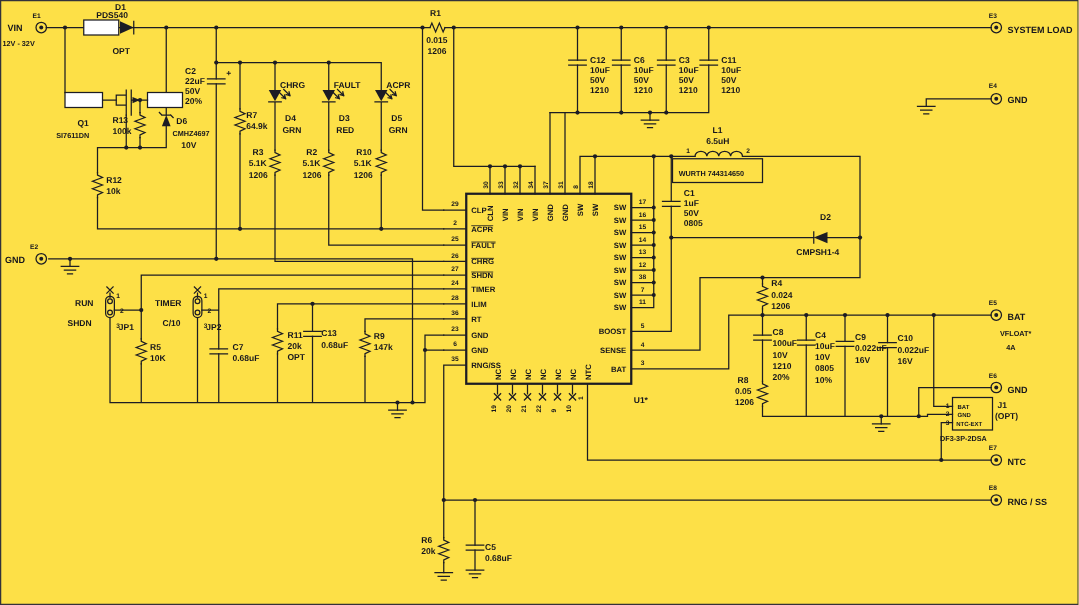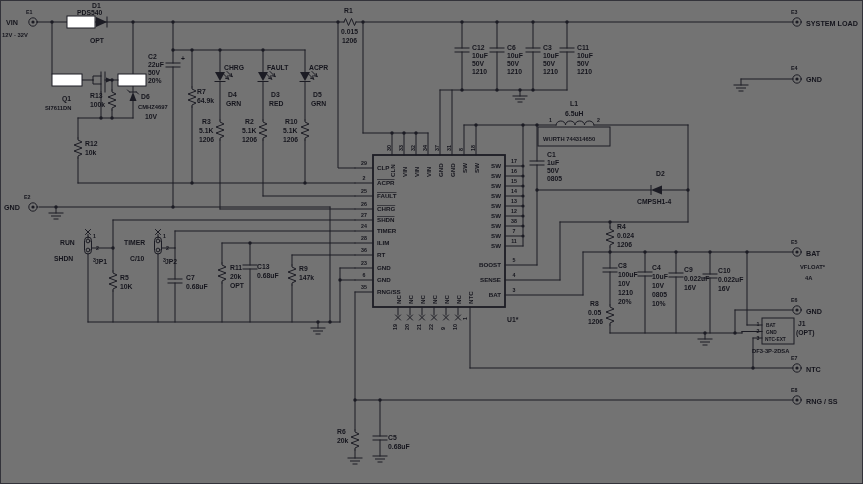--- a/index.html
+++ b/index.html
@@ -1,16 +1,16 @@
 <!DOCTYPE html>
 <html><head>
 <meta charset="utf-8">
 <style>
   html,body{margin:0;padding:0;background:#fff}
-  #sheet{width:863px;height:484px;position:relative;background:#737373}
+  #sheet{width:863px;height:484px;position:relative;background:#fde047}
   svg{display:block}
   .w{stroke:#1c1c24;stroke-width:1;fill:none;stroke-linecap:square}
   .w2{stroke:#1c1c24;stroke-width:1.8;fill:none}
   .fillb{fill:#1c1c24;stroke:none}
   .box{fill:#ffffff;stroke:#1c1c24;stroke-width:1}
   .frame{fill:none;stroke:#33333a;stroke-width:1}
   text{font-family:"Liberation Sans","DejaVu Sans",sans-serif;fill:#15151d;font-weight:bold}
   .t{font-size:6.8px}
   .s{font-size:5.8px}
   .p{font-size:6.2px}

